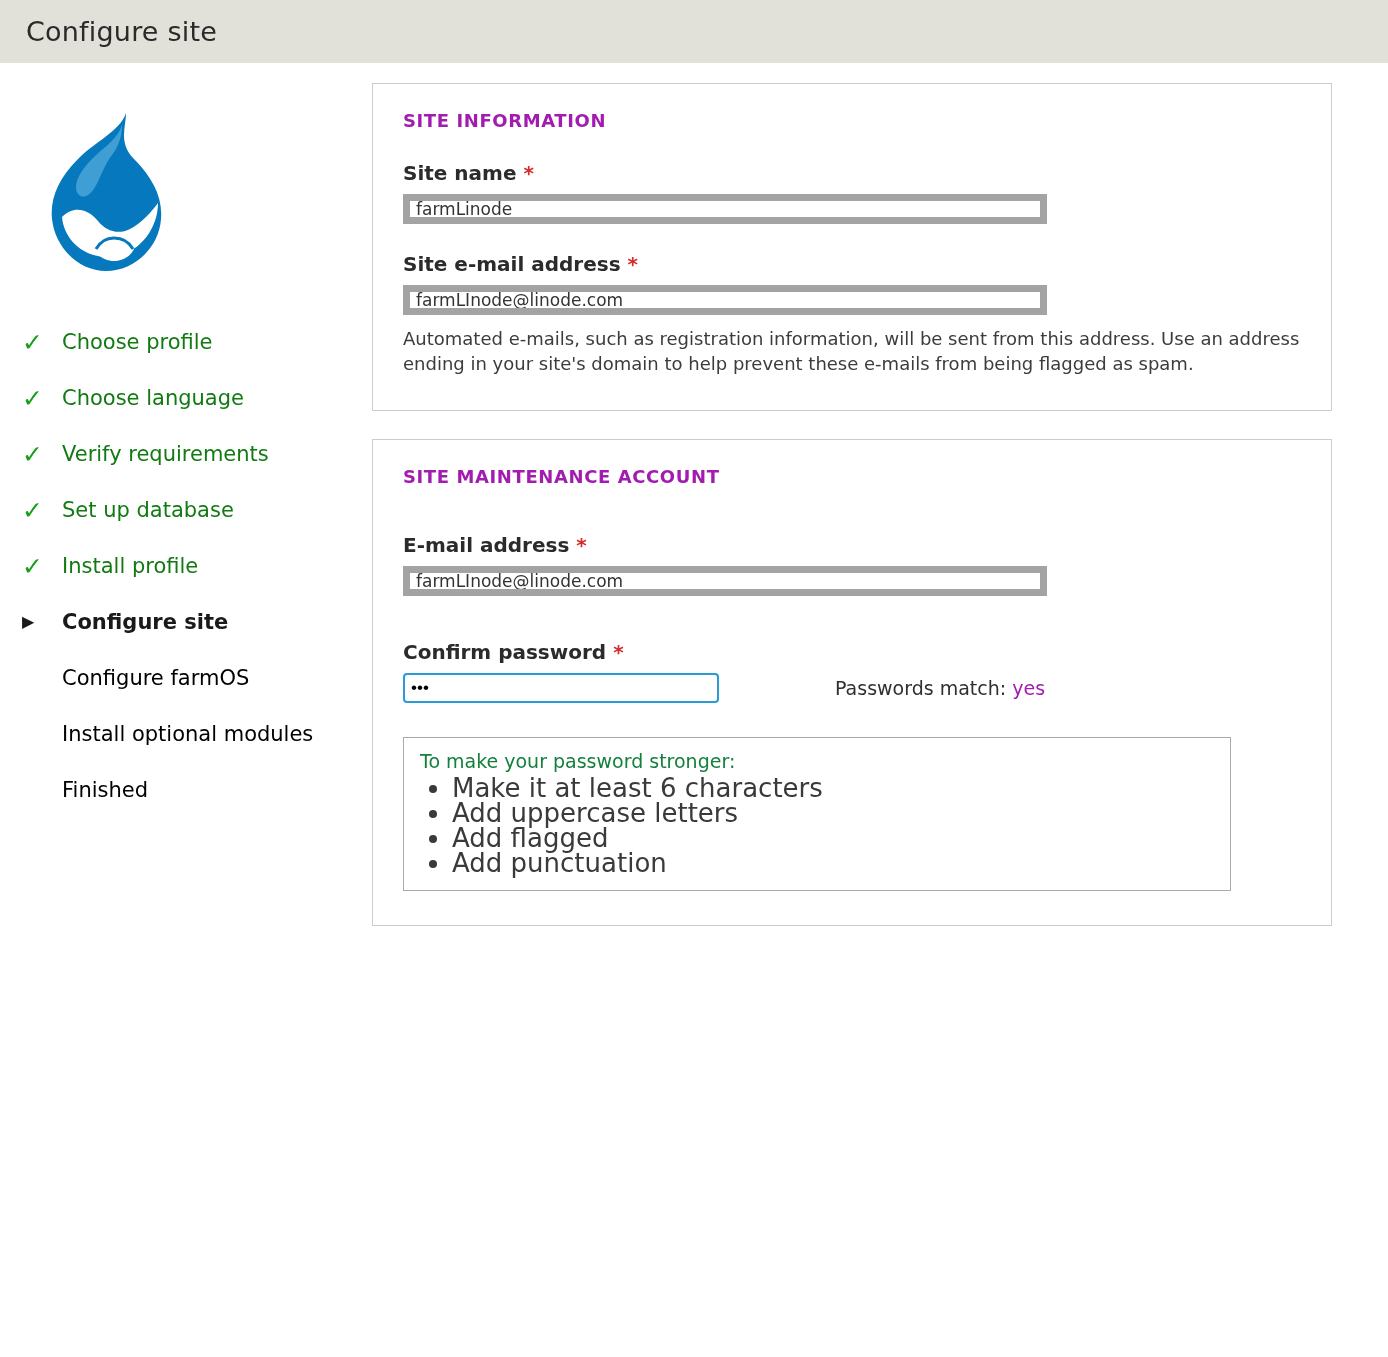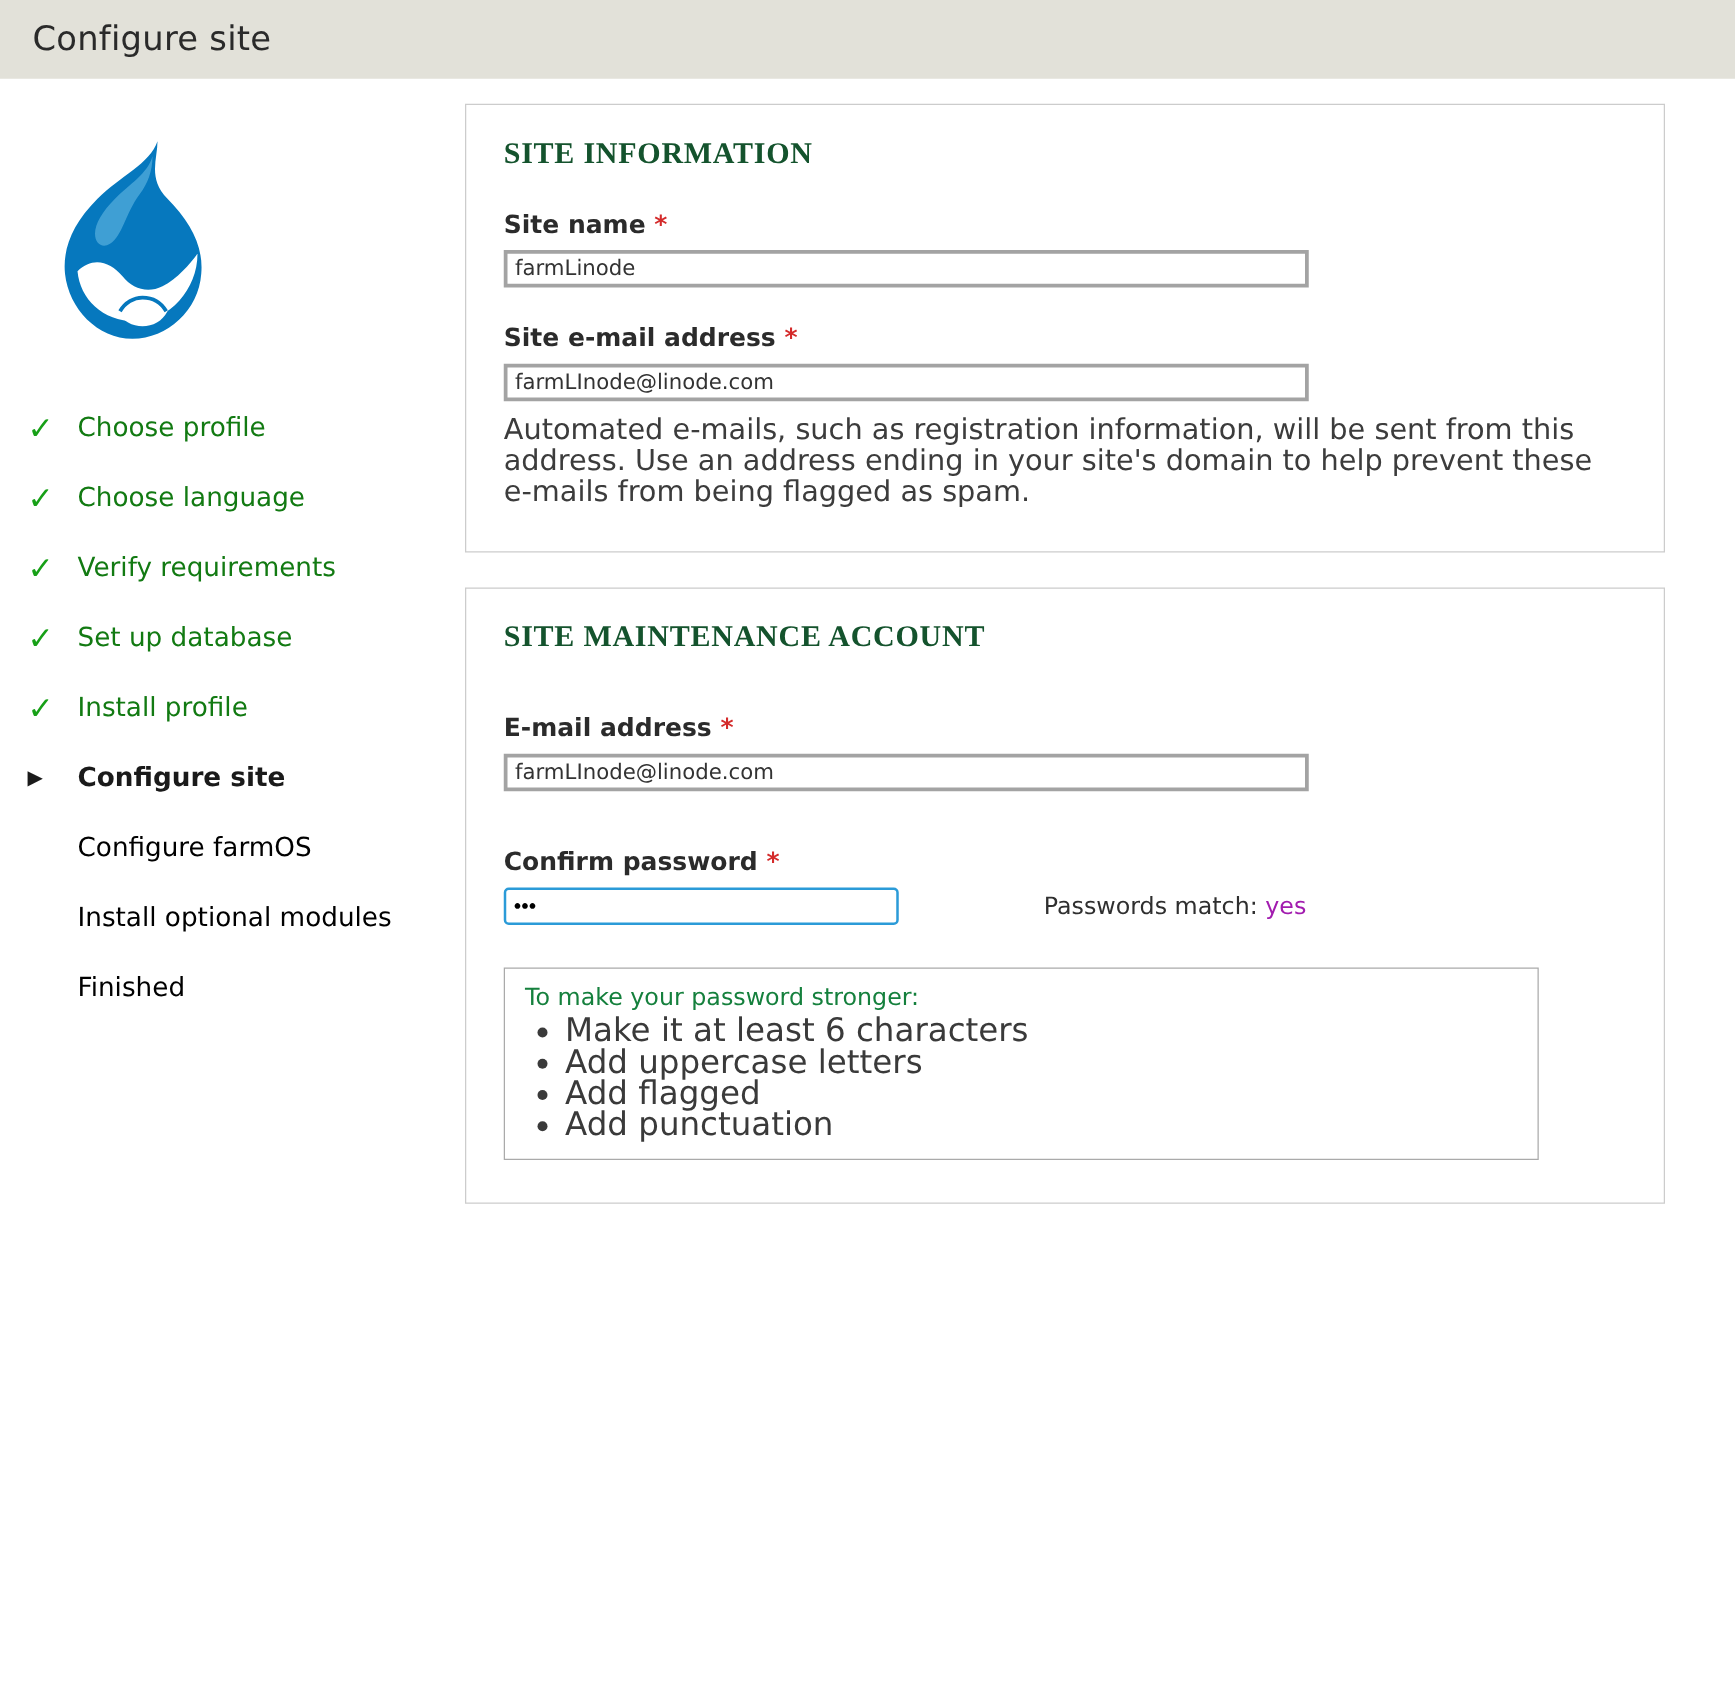--- a/index.html
+++ b/index.html
@@ -77,67 +77,66 @@
     flex: 1;
     padding-right: 56px;
   }
   .panel {
     border: 1px solid #ccc;
     padding: 26px 30px 34px 30px;
     margin-bottom: 28px;
     background: #fff;
   }
   .panel-title {
-    font-size: 24px;
+    font-size: 18px;
     font-weight: bold;
     letter-spacing: 0.6px;
-    color: #14532d;
+    color: #a21caf;
     margin: 0 0 30px 0;
-    font-family: Liberation Serif, serif;
   }
   .field { margin-bottom: 28px; }
   .field:last-child { margin-bottom: 0; }
   label.flabel {
     display: block;
     font-size: 20px;
     font-weight: bold;
     color: #2b2b2b;
     margin-bottom: 9px;
   }
   .req { color: #d42b2b; font-weight: bold; }
   input.text-input {
     display: block;
     width: 644px;
     height: 30px;
     padding: 3px 6px;
     font-size: 17px;
     font-family: "DejaVu Sans", "Liberation Sans", sans-serif;
     color: #333;
-    border: 3px solid #a3a3a3;
+    border: 7px solid #a3a3a3;
     background: #fff;
     border-radius: 0;
     outline: none;
   }
   input.pw-input {
     display: block;
     width: 316px;
     height: 30px;
     padding: 3px 6px;
     font-size: 17px;
     border: 1px solid #9a9a9a;
     background: #fff;
     border-radius: 0;
     outline: none;
   }
   input.pw-input.focused {
     border: 2px solid #2b9bd8;
     border-radius: 4px;
   }
   .desc {
-    font-size: 23px;
+    font-size: 18px;
     line-height: 25px;
     color: #3c3c3c;
     margin-top: 11px;
     max-width: 900px;
   }
   .pw-row {
     display: flex;
     align-items: flex-start;
     gap: 118px;
   }

